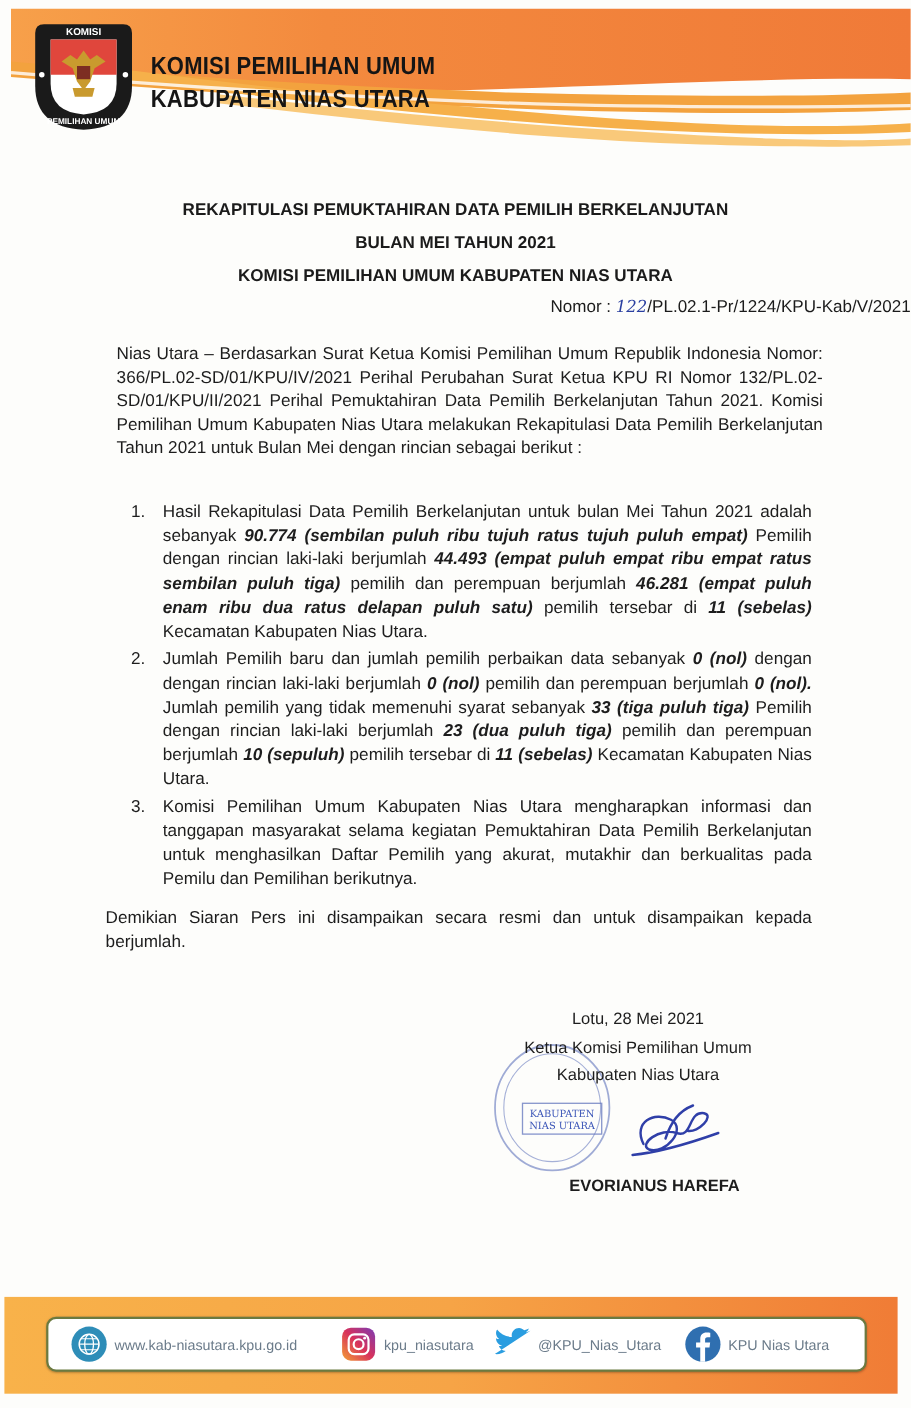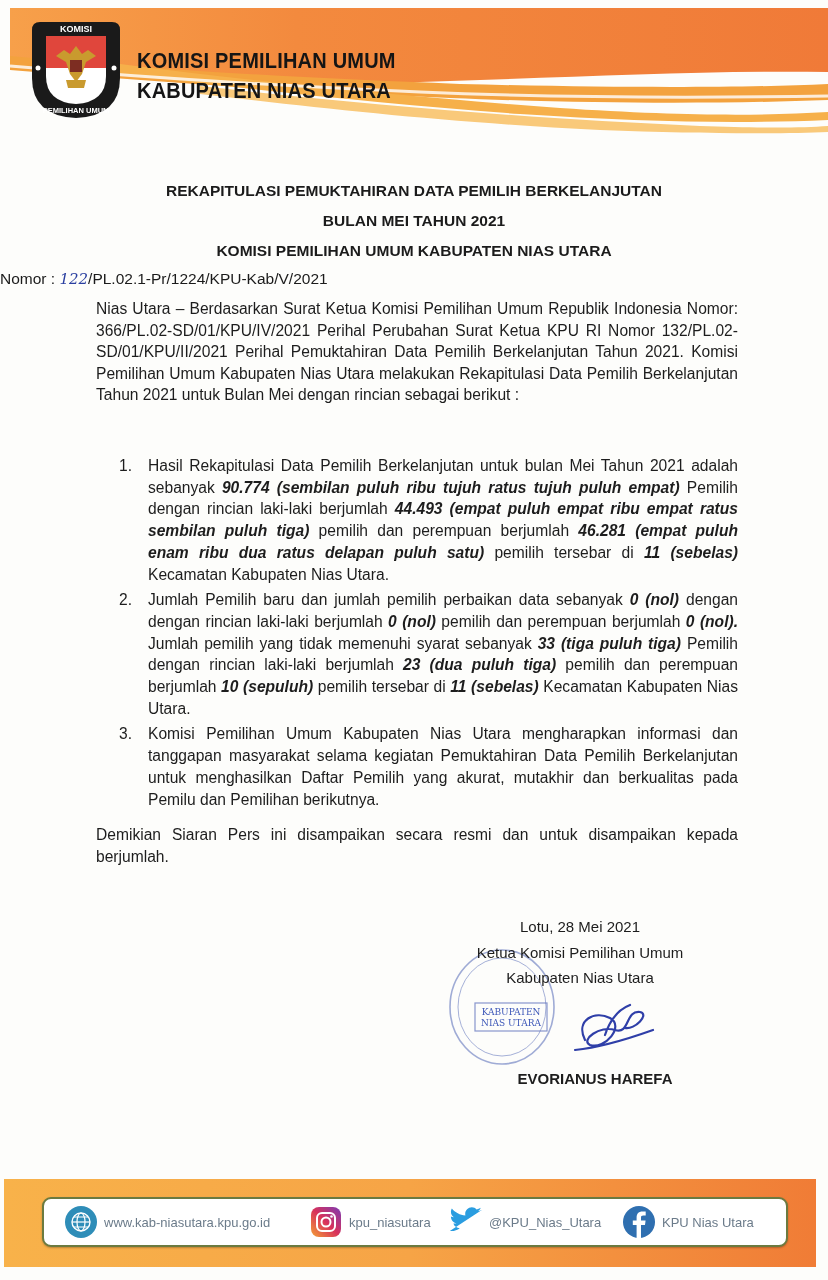--- a/index.html
+++ b/index.html
@@ -31,33 +31,33 @@
 
     
     .title {
       position: absolute; left: 0; width: 828px; text-align: center;
       font-weight: bold; font-size: 15.5px; color: #1b1b1b; white-space: nowrap;
     }
     .title.t1 { top: 182px; }
     .title.t2 { top: 212px; }
     .title.t3 { top: 242px; }
     .doc-number {
-      position: absolute; left: 0; width: 828px; text-align: left; top: 270px;
+      position: absolute; left: 0; width: 828px; text-align: right; top: 270px;
       font-size: 15.5px; color: #1b1b1b; white-space: nowrap;
     }
     .doc-number .num-hand {
       color: #2a3fa0; font-style: italic; font-family: "DejaVu Serif", serif; font-size: 15px;
     }
 
     
     .para {
       position: absolute; left: 96px; width: 642px; font-size: 15.6px; line-height: 21.6px;
       text-align: justify; color: #1d1d1d;
     }
-    .para.intro { top: 298px; }
+    .para.intro { top: 311px; margin-left: 10px; }
     .list { position: absolute; left: 116px; width: 622px; top: 455px; margin: 0; padding: 0; list-style: none; }
     .list li {
       position: relative; padding-left: 32px; font-size: 15.6px; line-height: 21.7px;
       text-align: justify; margin-bottom: 4px;
     }
     .list li .marker { position: absolute; left: 3px; top: 0; }
     .list li b { font-weight: bold; font-style: italic; }
     .para.closing { top: 824px; }
 
     

